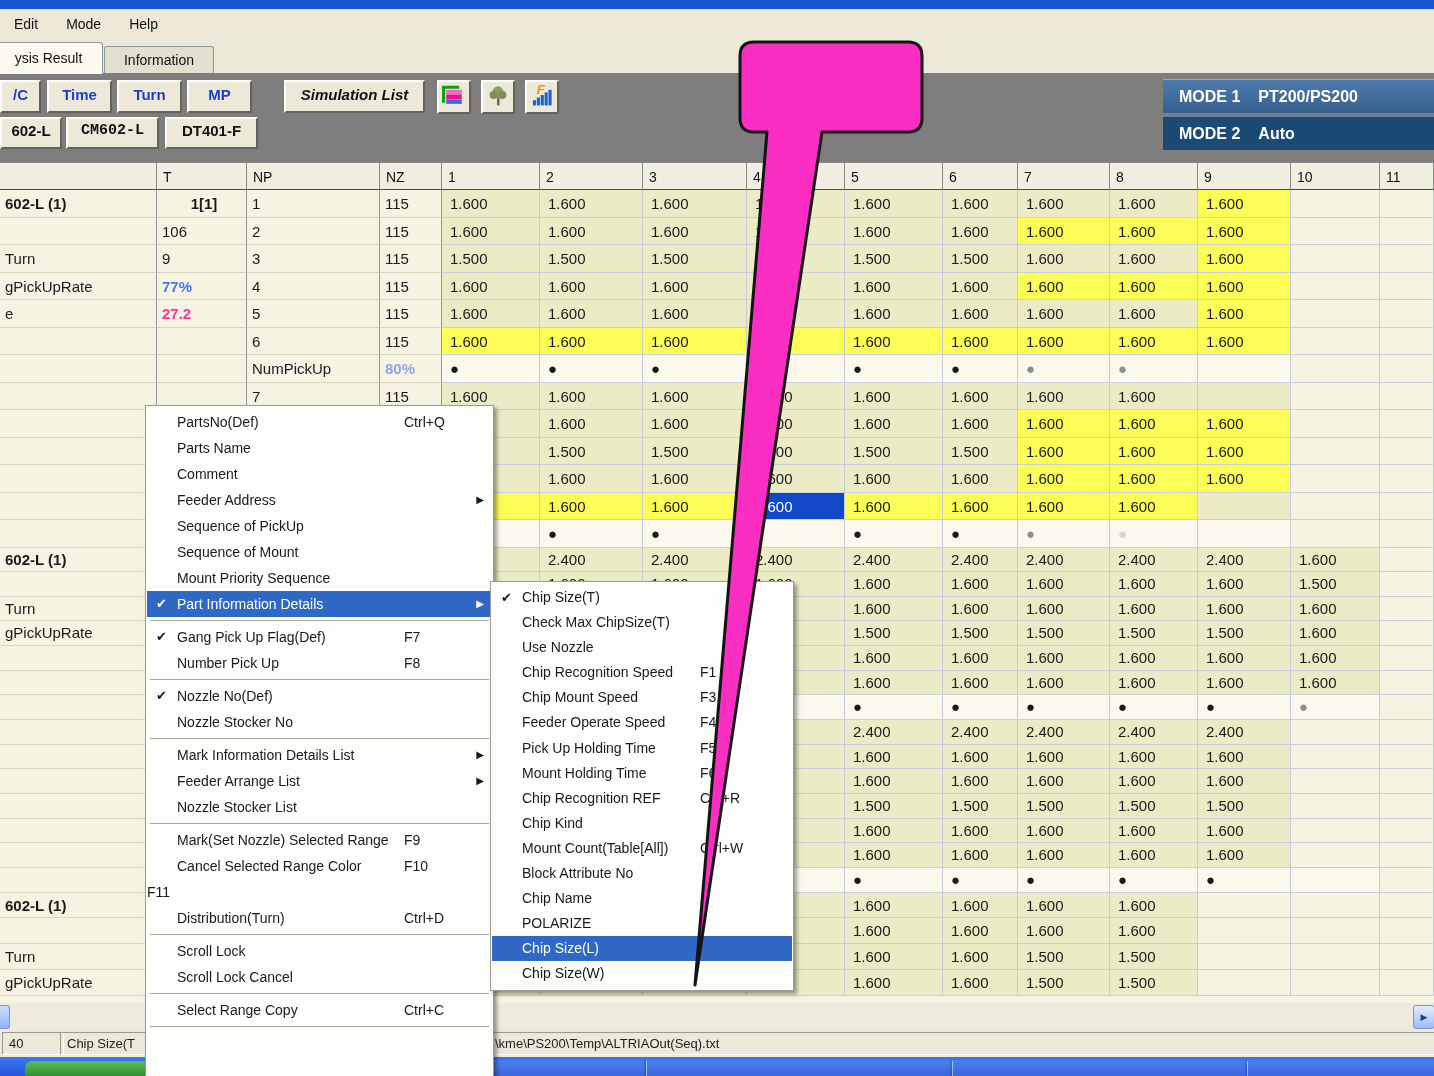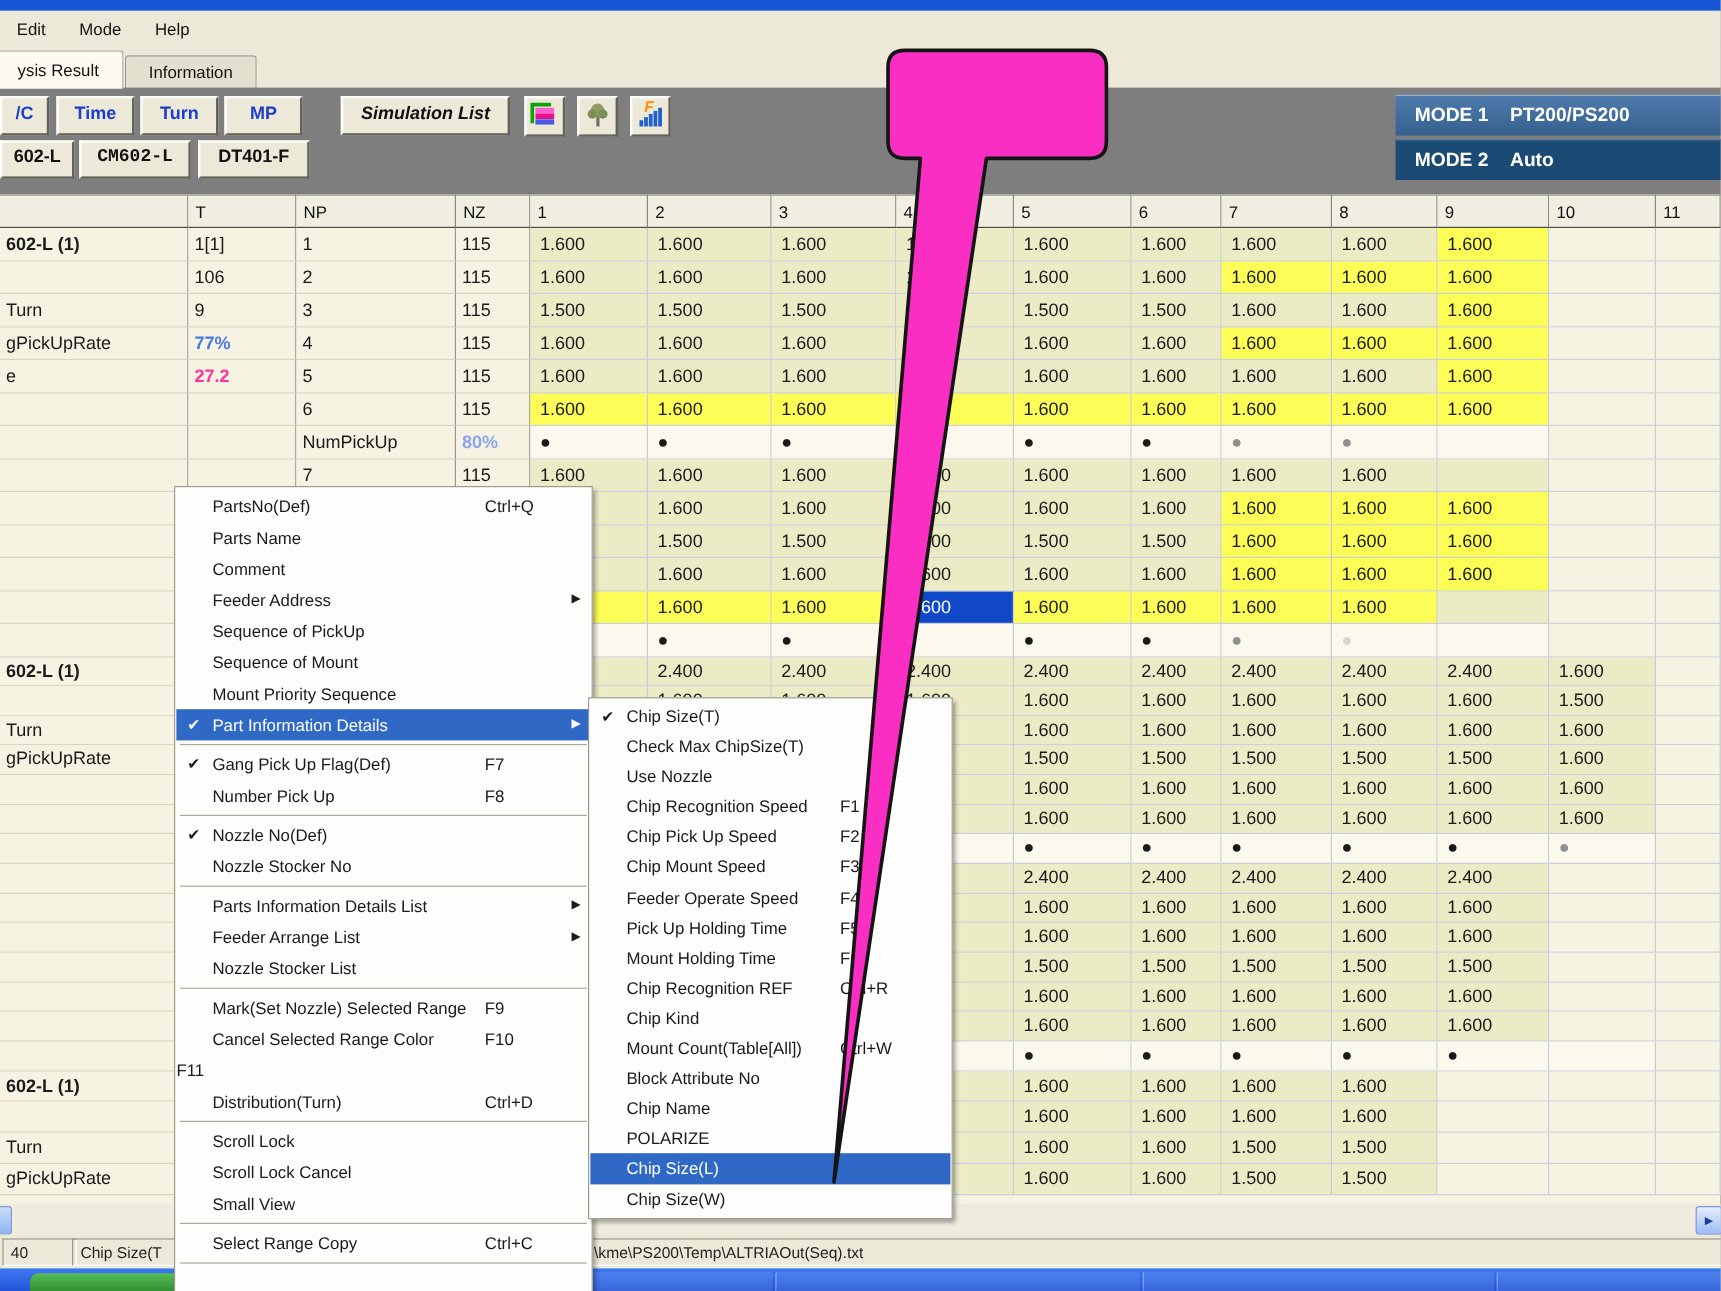--- a/index.html
+++ b/index.html
@@ -144,21 +144,21 @@
         <div class="hcell" style="width: 98px; height: 28px; line-height: 28px;">5</div>
         <div class="hcell" style="width: 75px; height: 28px; line-height: 28px;">6</div>
         <div class="hcell" style="width: 92px; height: 28px; line-height: 28px;">7</div>
         <div class="hcell" style="width: 88px; height: 28px; line-height: 28px;">8</div>
         <div class="hcell" style="width: 93px; height: 28px; line-height: 28px;">9</div>
         <div class="hcell" style="width: 89px; height: 28px; line-height: 28px;">10</div>
         <div class="hcell" style="width: 54px; height: 28px; line-height: 28px;">11</div>
       </div>
       <div class="trow" style="top: 190px;">
         <div class="tcell leftcol" style="width: 157px; height: 27.5px; line-height: 27.5px; font-weight: bold;">602-L (1)</div>
-        <div class="tcell leftcol" style="width: 90px; height: 27.5px; line-height: 27.5px; font-weight: normal;">1[1]</div>
+        <div class="tcell leftcol" style="width: 90px; height: 27.5px; line-height: 27.5px; font-weight: bold; text-align: center;">1[1]</div>
         <div class="tcell leftcol" style="width: 133px; height: 27.5px; line-height: 27.5px;">1</div>
         <div class="tcell leftcol" style="width: 62px; height: 27.5px; line-height: 27.5px;">115</div>
         <div class="tcell" style="width: 98px; height: 27.5px; line-height: 27.5px; background: rgb(235, 235, 198);">1.600</div>
         <div class="tcell" style="width: 103px; height: 27.5px; line-height: 27.5px; background: rgb(235, 235, 198);">1.600</div>
         <div class="tcell" style="width: 104px; height: 27.5px; line-height: 27.5px; background: rgb(235, 235, 198);">1.600</div>
         <div class="tcell" style="width: 98px; height: 27.5px; line-height: 27.5px; background: rgb(235, 235, 198);">1.600</div>
         <div class="tcell" style="width: 98px; height: 27.5px; line-height: 27.5px; background: rgb(235, 235, 198);">1.600</div>
         <div class="tcell" style="width: 75px; height: 27.5px; line-height: 27.5px; background: rgb(235, 235, 198);">1.600</div>
         <div class="tcell" style="width: 92px; height: 27.5px; line-height: 27.5px; background: rgb(235, 235, 198);">1.600</div>
         <div class="tcell" style="width: 88px; height: 27.5px; line-height: 27.5px; background: rgb(235, 235, 198);">1.600</div>
@@ -746,21 +746,21 @@
         <span class="chk">✔</span>
         <span class="lbl">Nozzle No(Def)</span>
         <span class="sc" style="width: 88px;"></span>
       </div>
       <div class="mitem" style="height: 26px; line-height: 26px;">
         <span class="lbl">Nozzle Stocker No</span>
         <span class="sc" style="width: 88px;"></span>
       </div>
       <div class="msep"></div>
       <div class="mitem" style="height: 26px; line-height: 26px;">
-        <span class="lbl">Parts Information Details List</span>
+        <span class="lbl">Mark Information Details List</span>
         <span class="sc" style="width: 88px;"></span>
         <span class="arr">▶</span>
       </div>
       <div class="mitem" style="height: 26px; line-height: 26px;">
         <span class="lbl">Feeder Arrange List</span>
         <span class="sc" style="width: 88px;"></span>
         <span class="arr">▶</span>
       </div>
       <div class="mitem" style="height: 26px; line-height: 26px;">
         <span class="lbl">Nozzle Stocker List</span>
@@ -782,24 +782,20 @@
         <span class="lbl">Distribution(Turn)</span>
         <span class="sc" style="width: 88px;">Ctrl+D</span>
       </div>
       <div class="msep"></div>
       <div class="mitem" style="height: 26px; line-height: 26px;">
         <span class="lbl">Scroll Lock</span>
         <span class="sc" style="width: 88px;"></span>
       </div>
       <div class="mitem" style="height: 26px; line-height: 26px;">
         <span class="lbl">Scroll Lock Cancel</span>
-        <span class="sc" style="width: 88px;"></span>
-      </div>
-      <div class="mitem" style="height: 26px; line-height: 26px;">
-        <span class="lbl">Small View</span>
         <span class="sc" style="width: 88px;"></span>
       </div>
       <div class="msep"></div>
       <div class="mitem" style="height: 26px; line-height: 26px;">
         <span class="lbl">Select Range Copy</span>
         <span class="sc" style="width: 88px;">Ctrl+C</span>
       </div>
       <div class="msep"></div>
     </div>
   <div class="menu" id="submenu" style="left:490px;top:581px;width:300px;">
@@ -814,24 +810,20 @@
       </div>
       <div class="mitem" style="height: 25.1px; line-height: 25.1px;">
         <span class="lbl">Use Nozzle</span>
         <span class="sc" style="width: 92px;"></span>
       </div>
       <div class="mitem" style="height: 25.1px; line-height: 25.1px;">
         <span class="lbl">Chip Recognition Speed</span>
         <span class="sc" style="width: 92px;">F1</span>
       </div>
       <div class="mitem" style="height: 25.1px; line-height: 25.1px;">
-        <span class="lbl">Chip Pick Up  Speed</span>
-        <span class="sc" style="width: 92px;">F2</span>
-      </div>
-      <div class="mitem" style="height: 25.1px; line-height: 25.1px;">
         <span class="lbl">Chip Mount   Speed</span>
         <span class="sc" style="width: 92px;">F3</span>
       </div>
       <div class="mitem" style="height: 25.1px; line-height: 25.1px;">
         <span class="lbl">Feeder Operate  Speed</span>
         <span class="sc" style="width: 92px;">F4</span>
       </div>
       <div class="mitem" style="height: 25.1px; line-height: 25.1px;">
         <span class="lbl">Pick Up  Holding Time</span>
         <span class="sc" style="width: 92px;">F5</span>

